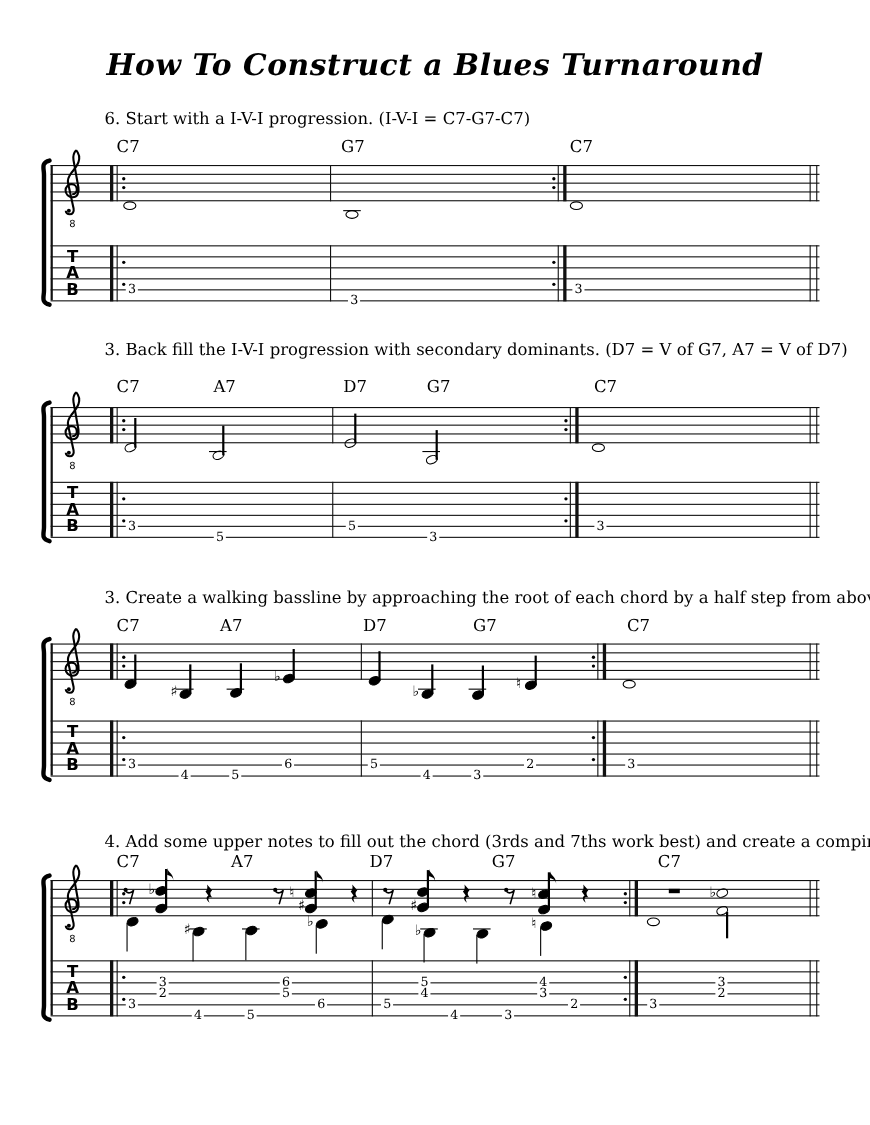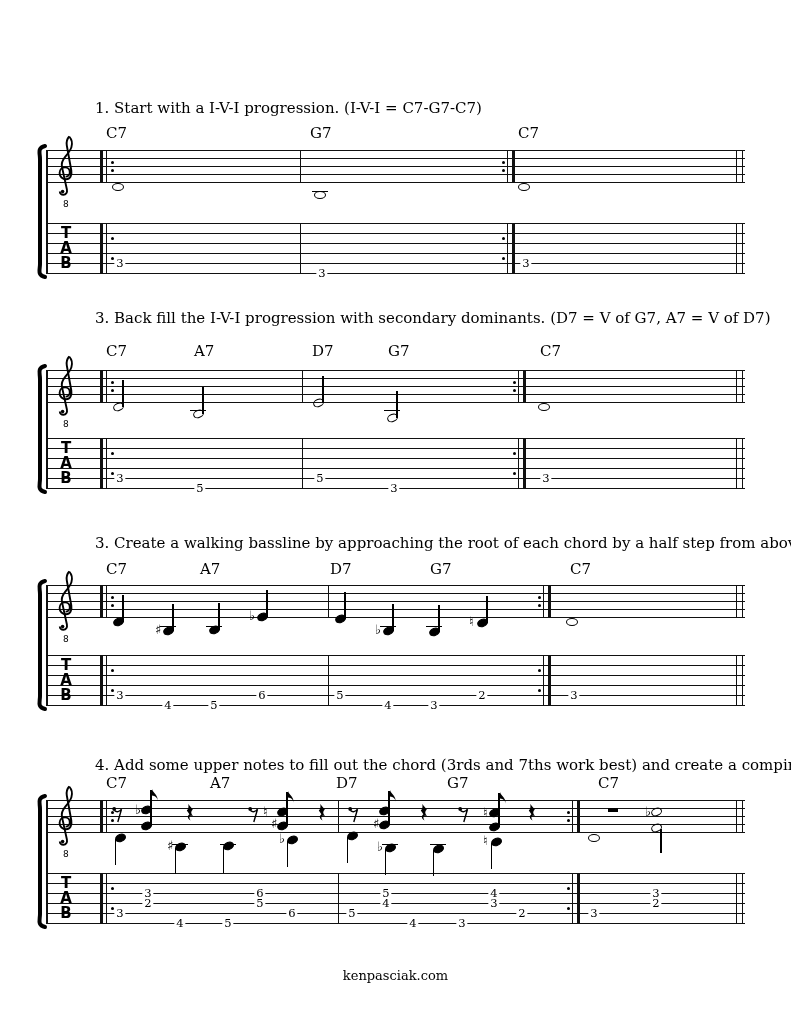--- a/index.html
+++ b/index.html
@@ -27,25 +27,25 @@
   .stem{position:absolute;width:1.4px;background:#000;}
   .ledger{position:absolute;width:16px;height:1.2px;background:#000;}
   .acc{position:absolute;font-family:"DejaVu Sans",sans-serif;font-size:13px;line-height:13px;}
   .resthalf{position:absolute;width:10px;height:4px;background:#000;}
   svg{position:absolute;overflow:visible;}
 </style>
 </head>
 <body>
 
 <div class="page" id="page">
-  <div class="stepText s1">1. Start with a I-V-I progression. (I-V-I = C7-G7-C7)</div>
+  <div class="title">How To Construct a Blues Turnaround</div>
+  <div class="stepText s1">6. Start with a I-V-I progression. (I-V-I = C7-G7-C7)</div>
   <div class="stepText s2">3. Back fill the I-V-I progression with secondary dominants. (D7 = V of G7, A7 = V of D7)</div>
   <div class="stepText s3">3. Create a walking bassline by approaching the root of each chord by a half step from above or below.</div>
   <div class="stepText s4">4. Add some upper notes to fill out the chord (3rds and 7ths work best) and create a comping effect.</div>
-  <div class="footer">kenpasciak.com</div>
 <div class="hline" style="left: 46px; top: 150px; width: 699px;"></div>
     <div class="hline" style="left: 46px; top: 158px; width: 699px;"></div>
     <div class="hline" style="left: 46px; top: 166px; width: 699px;"></div>
     <div class="hline" style="left: 46px; top: 174px; width: 699px;"></div>
     <div class="hline" style="left: 46px; top: 182px; width: 699px;"></div>
     <div class="hline" style="left: 46px; top: 223px; width: 699px;"></div>
     <div class="hline" style="left: 46px; top: 233px; width: 699px;"></div>
     <div class="hline" style="left: 46px; top: 243px; width: 699px;"></div>
     <div class="hline" style="left: 46px; top: 253px; width: 699px;"></div>
     <div class="hline" style="left: 46px; top: 263px; width: 699px;"></div>

